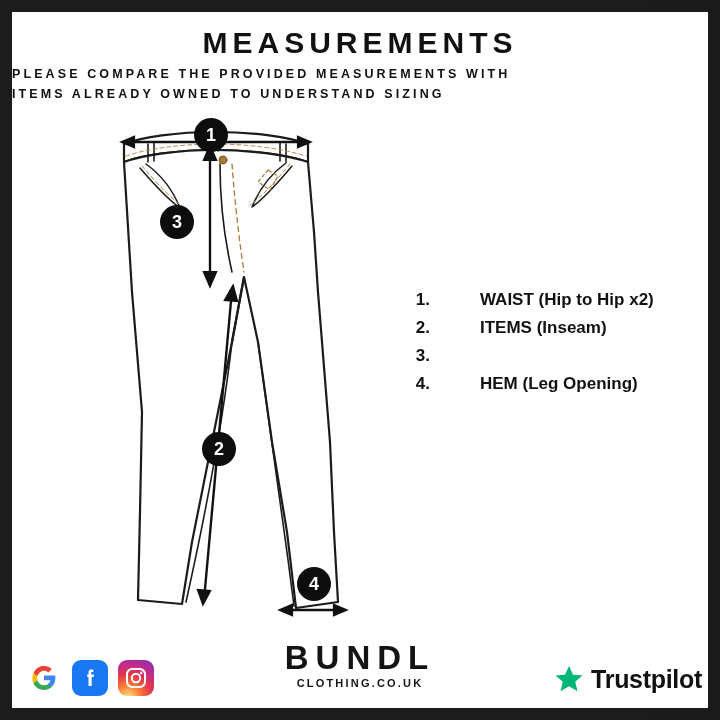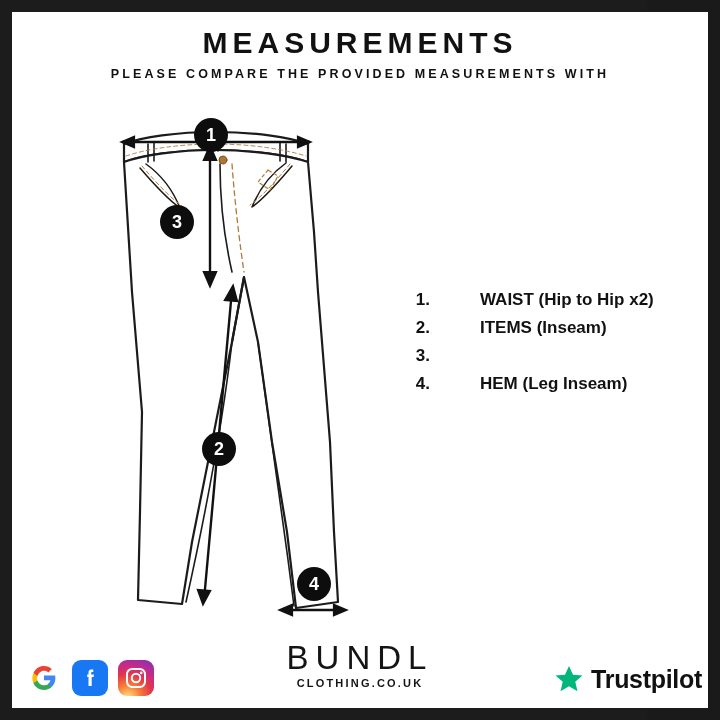--- a/index.html
+++ b/index.html
@@ -39,21 +39,21 @@
     font-weight: bold;
     letter-spacing: 5px;
     color: #111111;
     font-family: "Liberation Sans", sans-serif;
   }
   .subtitle {
     position: absolute;
     top: 52px;
     left: 0;
     width: 696px;
-    text-align: center;
+    text-align: left;
     font-size: 12.5px;
     font-weight: bold;
     letter-spacing: 3.1px;
     line-height: 20px;
     color: #111111;
   }
 
   
   .legend {
     position: absolute;
@@ -108,21 +108,21 @@
   
   .footer-brand {
     position: absolute;
     left: 0;
     top: 628px;
     width: 696px;
     text-align: center;
   }
   .brand-name {
     font-size: 33px;
-    font-weight: normal;
+    font-weight: bold;
     letter-spacing: 7px;
     color: #141414;
     line-height: 36px;
   }
   .brand-sub {
     font-size: 11px;
     font-weight: bold;
     letter-spacing: 2.2px;
     color: #141414;
     margin-top: 1px;
@@ -174,20 +174,21 @@
 </style>
 </head>
 <body>
 
 <div id="page">
   <div class="inner">
 
     <div class="title">MEASUREMENTS</div>
     <div class="subtitle">
       <div>PLEASE COMPARE THE PROVIDED MEASUREMENTS WITH</div>
+      <div>ITEMS ALREADY OWNED TO UNDERSTAND SIZING</div>
     </div>
 
     <div class="diagram">
       <svg width="320" height="520" viewBox="0 0 320 520">
         <g fill="#ffffff" stroke="#1b1b1b" stroke-width="2.2" stroke-linejoin="round" stroke-linecap="round">
 
           <path d="M42 50 L42 32 C60 25 95 20 133 20 C172 20 207 25 226 32 L226 50 C205 43 170 38 133 38 C96 38 61 43 42 50 Z"></path>
 
           <path d="M42 50 C61 43 96 38 133 38 C170 38 205 43 226 50
                    L232 120 L236 180
@@ -258,21 +259,21 @@
       </div>
       <div class="legend-row">
         <span class="legend-num">2.</span>
         <span class="legend-text">ITEMS (Inseam)</span>
       </div>
       <div class="legend-row">
         <span class="legend-num">3.</span>
       </div>
       <div class="legend-row">
         <span class="legend-num">4.</span>
-        <span class="legend-text">HEM (Leg Inseam)</span>
+        <span class="legend-text">HEM (Leg Opening)</span>
       </div>
     </div>
 
     <div class="footer-brand">
       <div class="brand-name">BUNDL</div>
       <div class="brand-sub">CLOTHING.CO.UK</div>
     </div>
 
     <div class="socials">
       <div class="social google">

